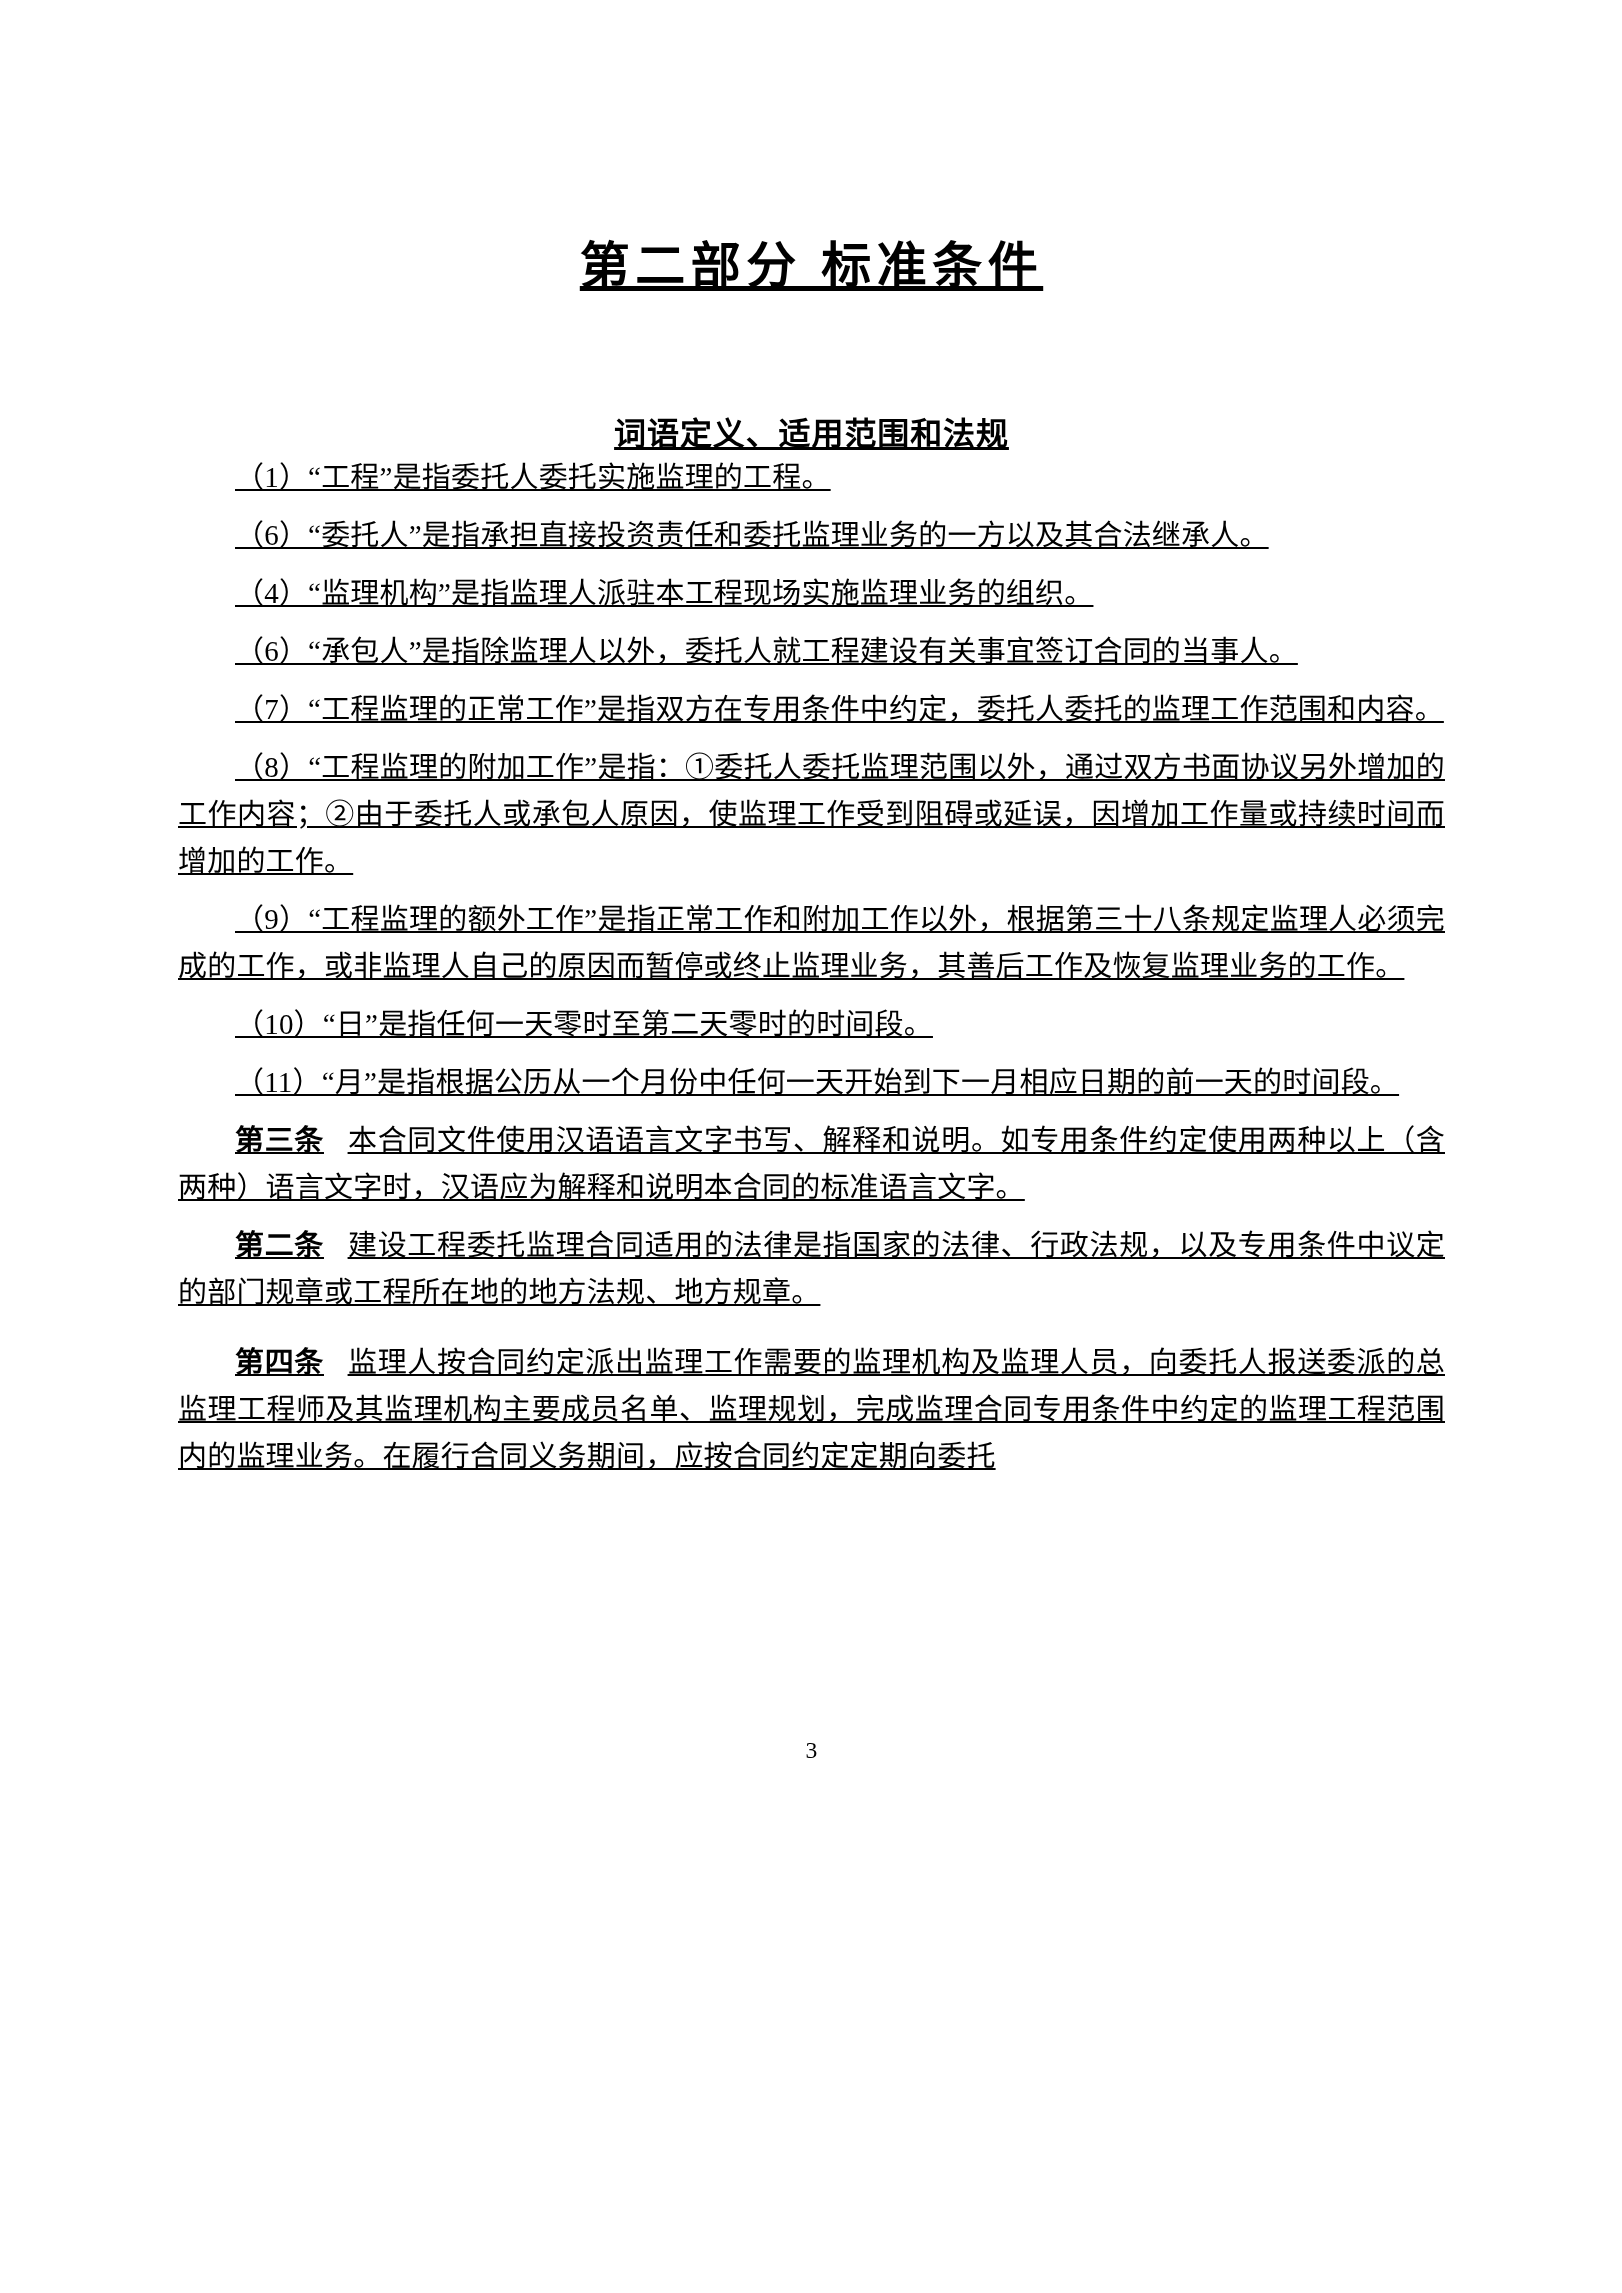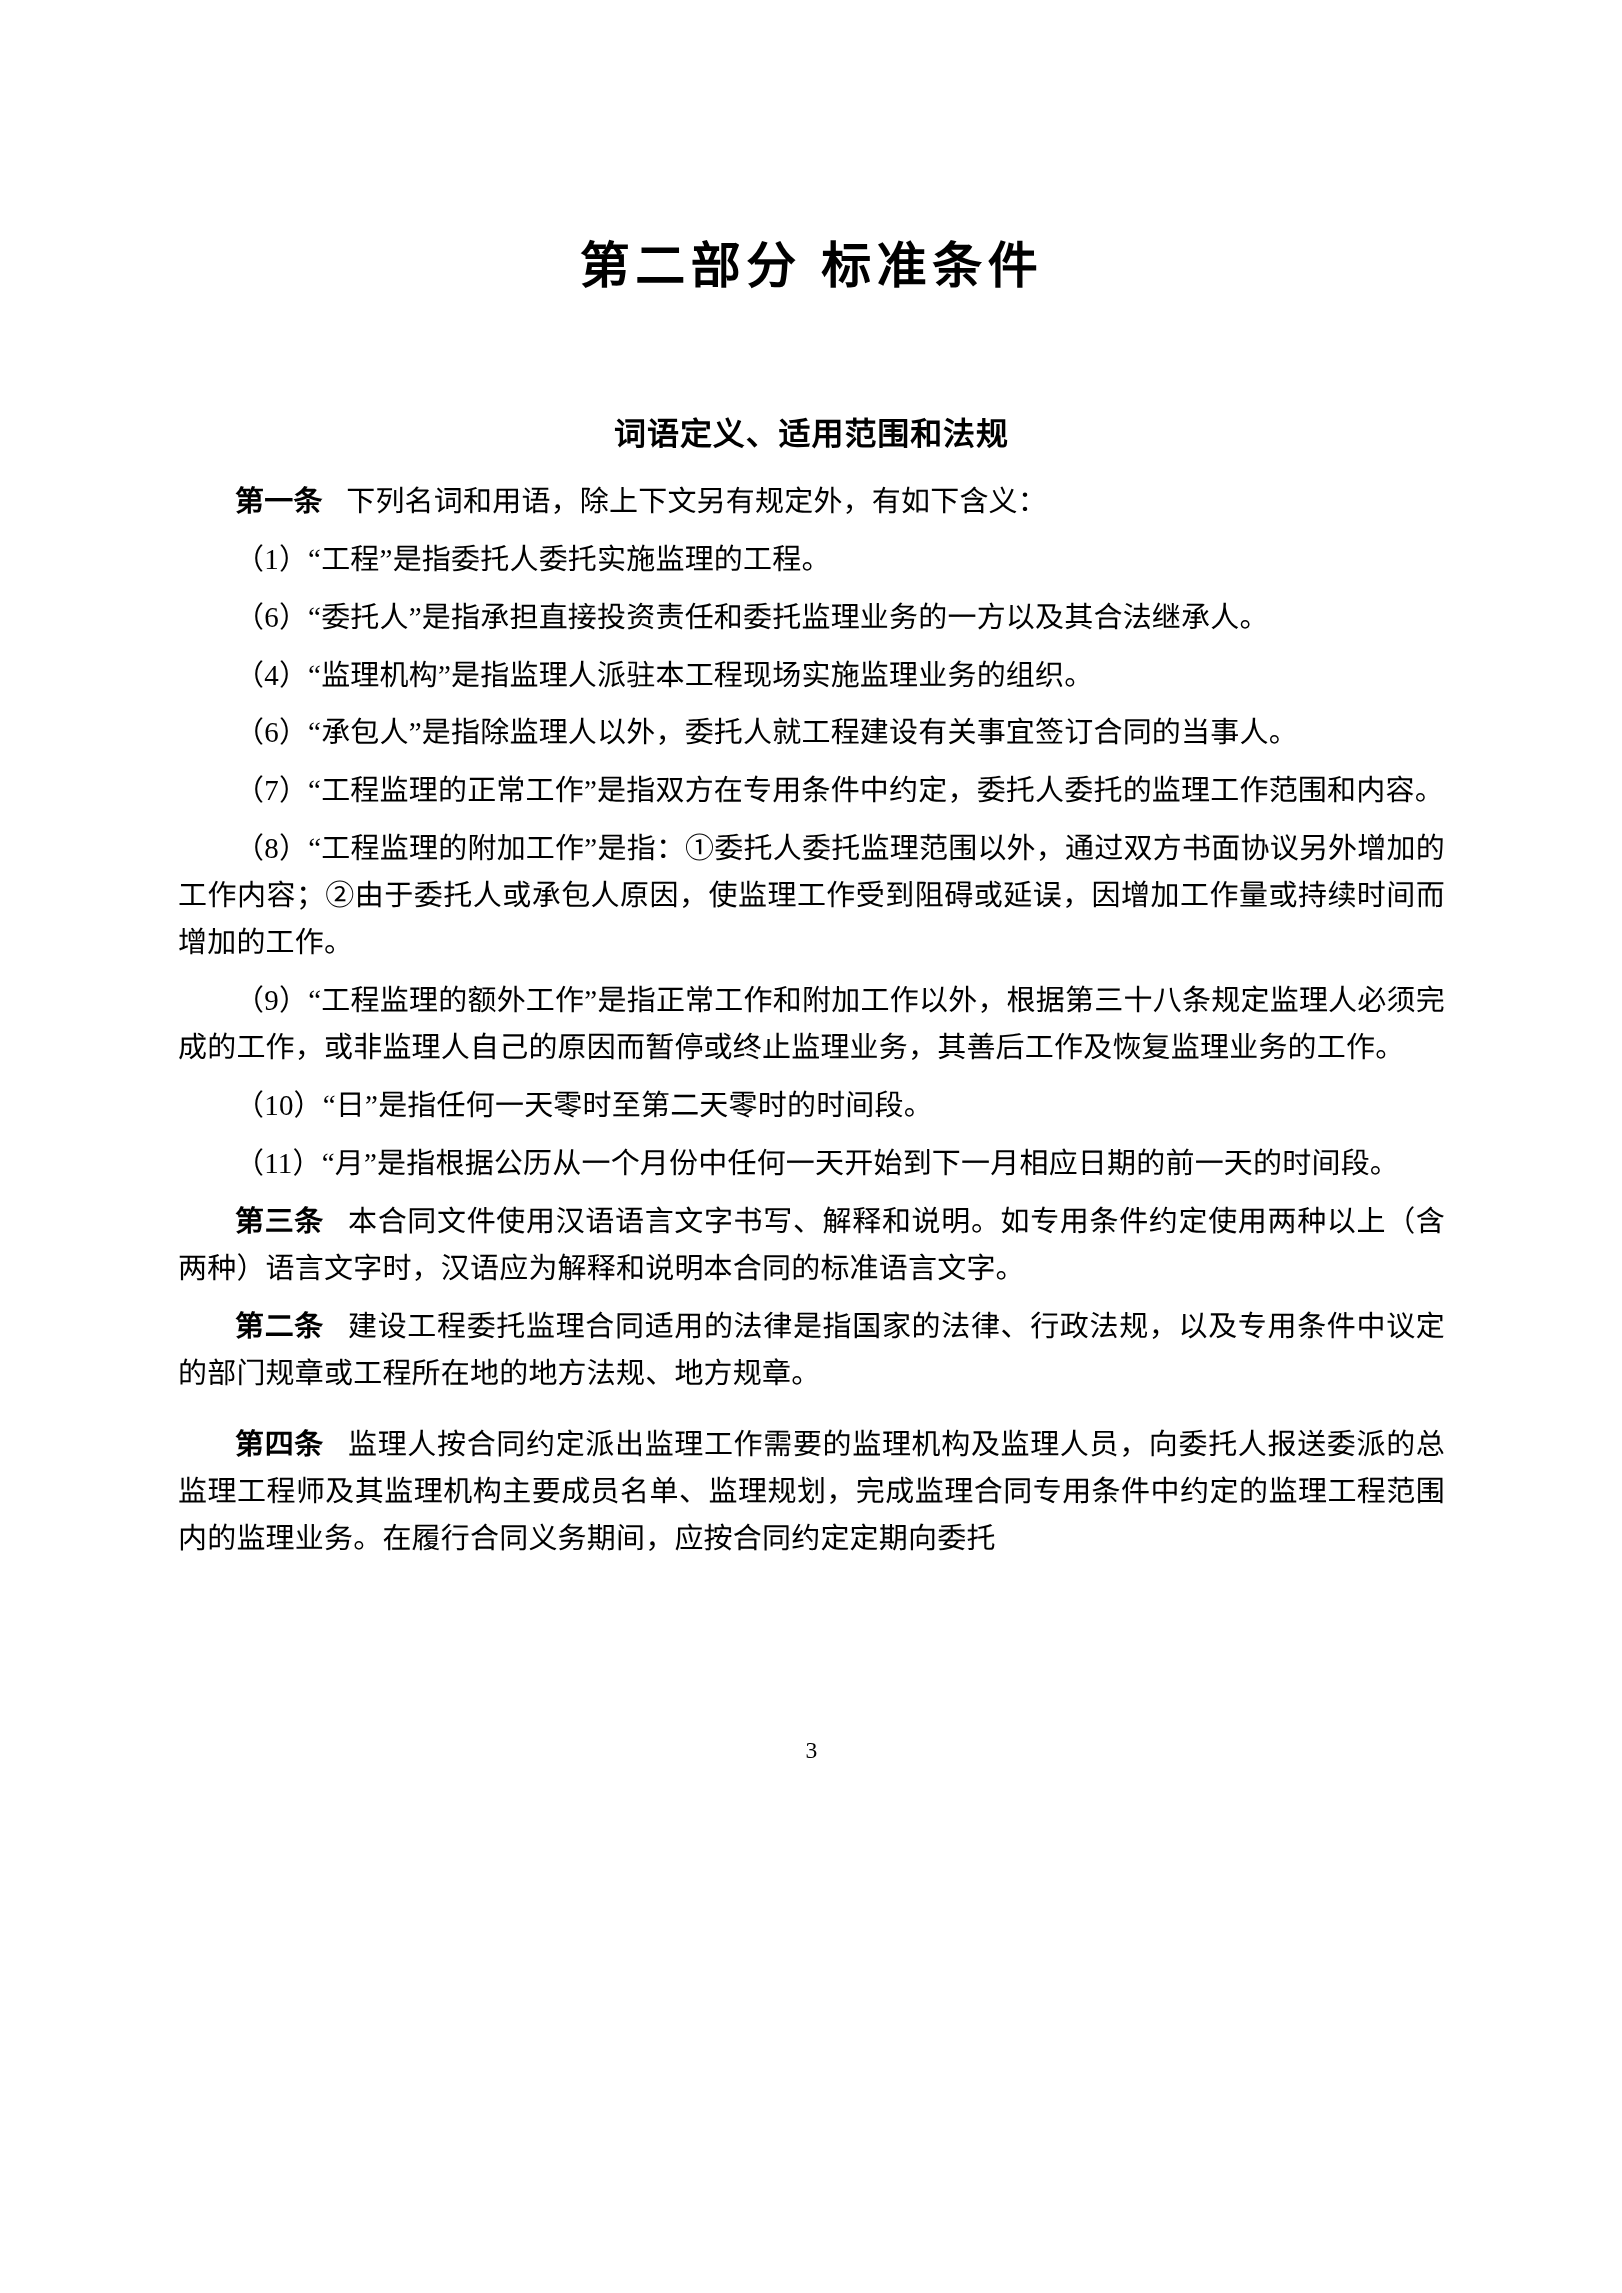--- a/index.html
+++ b/index.html
@@ -16,20 +16,21 @@
     overflow: hidden;
   }
   .page {
     position: absolute;
     top: 0;
     left: 0;
     width: 1623px;
     height: 1844px;
     box-sizing: border-box;
     padding: 0 178px;
+    text-decoration: underline;
   }
   .doc-title {
     margin-top: 225px;
     text-align: center;
     font-size: 50px;
     font-weight: bold;
     letter-spacing: 5.5px;
     font-family: "Liberation Sans", "DejaVu Sans", sans-serif;
   }
   .section-heading {
@@ -75,21 +76,20 @@
 </style>
 </head>
 <body>
 
 <div class="page">
 
   <div class="doc-title">第二部分  标准条件</div>
 
   <div class="section-heading heading-1">词语定义、适用范围和法规</div>
 
-  <p class="para indent first-after-heading"><span class="art-label">第一条</span><span class="art-gap"></span><span>下列名词和用语，除上下文另有规定外，有如下含义：</span></p>
 
   <p class="para indent">（1）“工程”是指委托人委托实施监理的工程。</p>
 
   <p class="para indent">（6）“委托人”是指承担直接投资责任和委托监理业务的一方以及其合法继承人。</p>
 
 
   <p class="para indent">（4）“监理机构”是指监理人派驻本工程现场实施监理业务的组织。</p>
 
 
   <p class="para indent">（6）“承包人”是指除监理人以外，委托人就工程建设有关事宜签订合同的当事人。</p>

